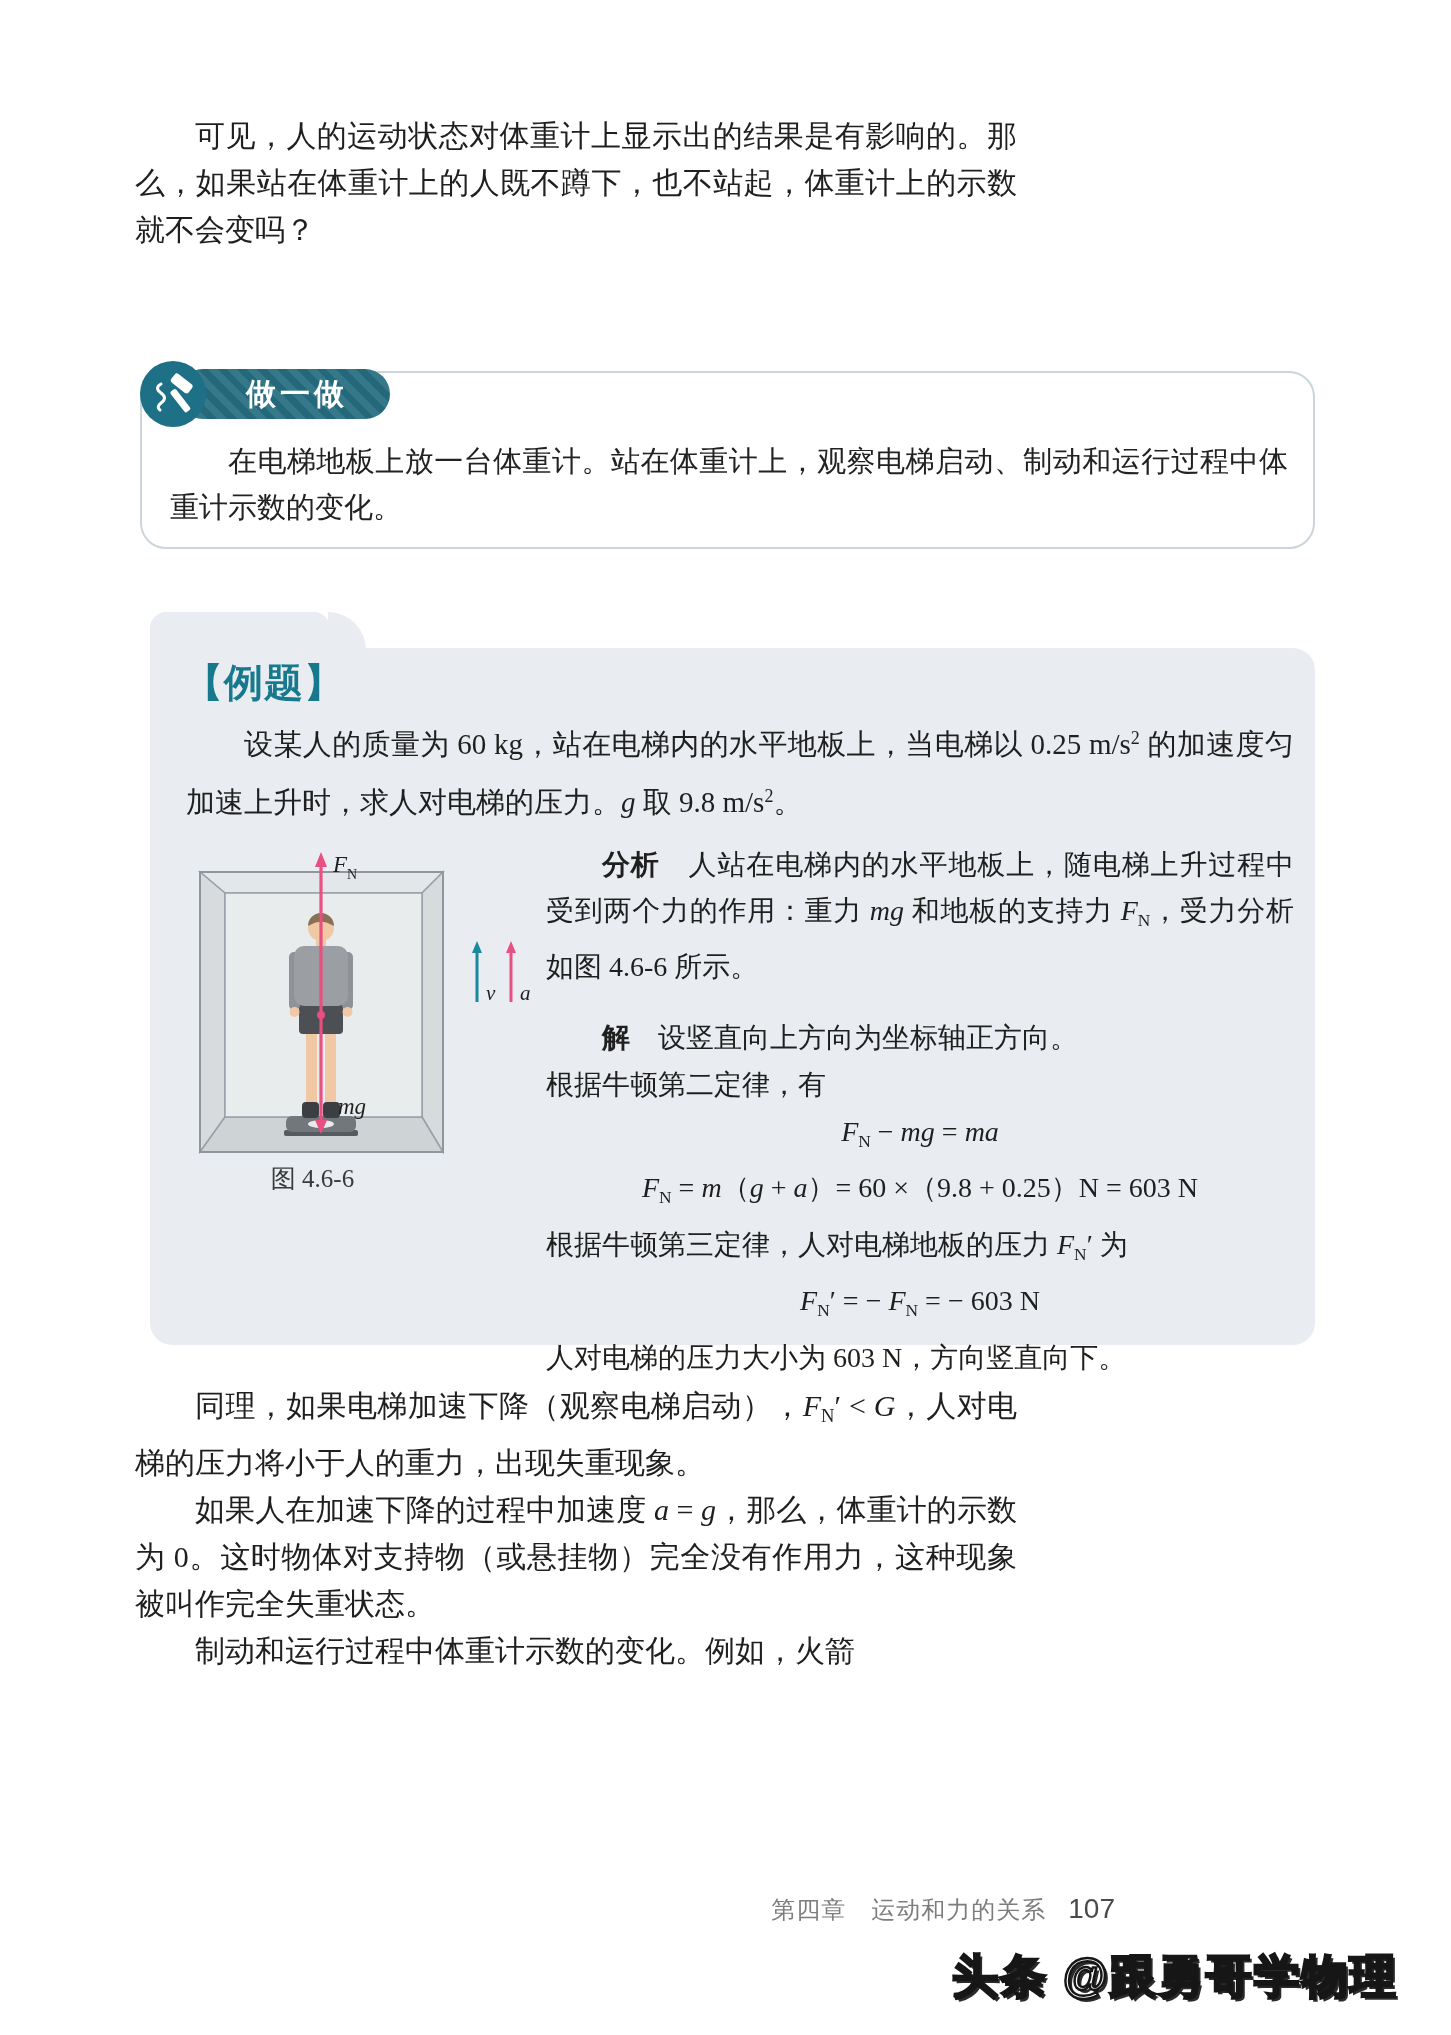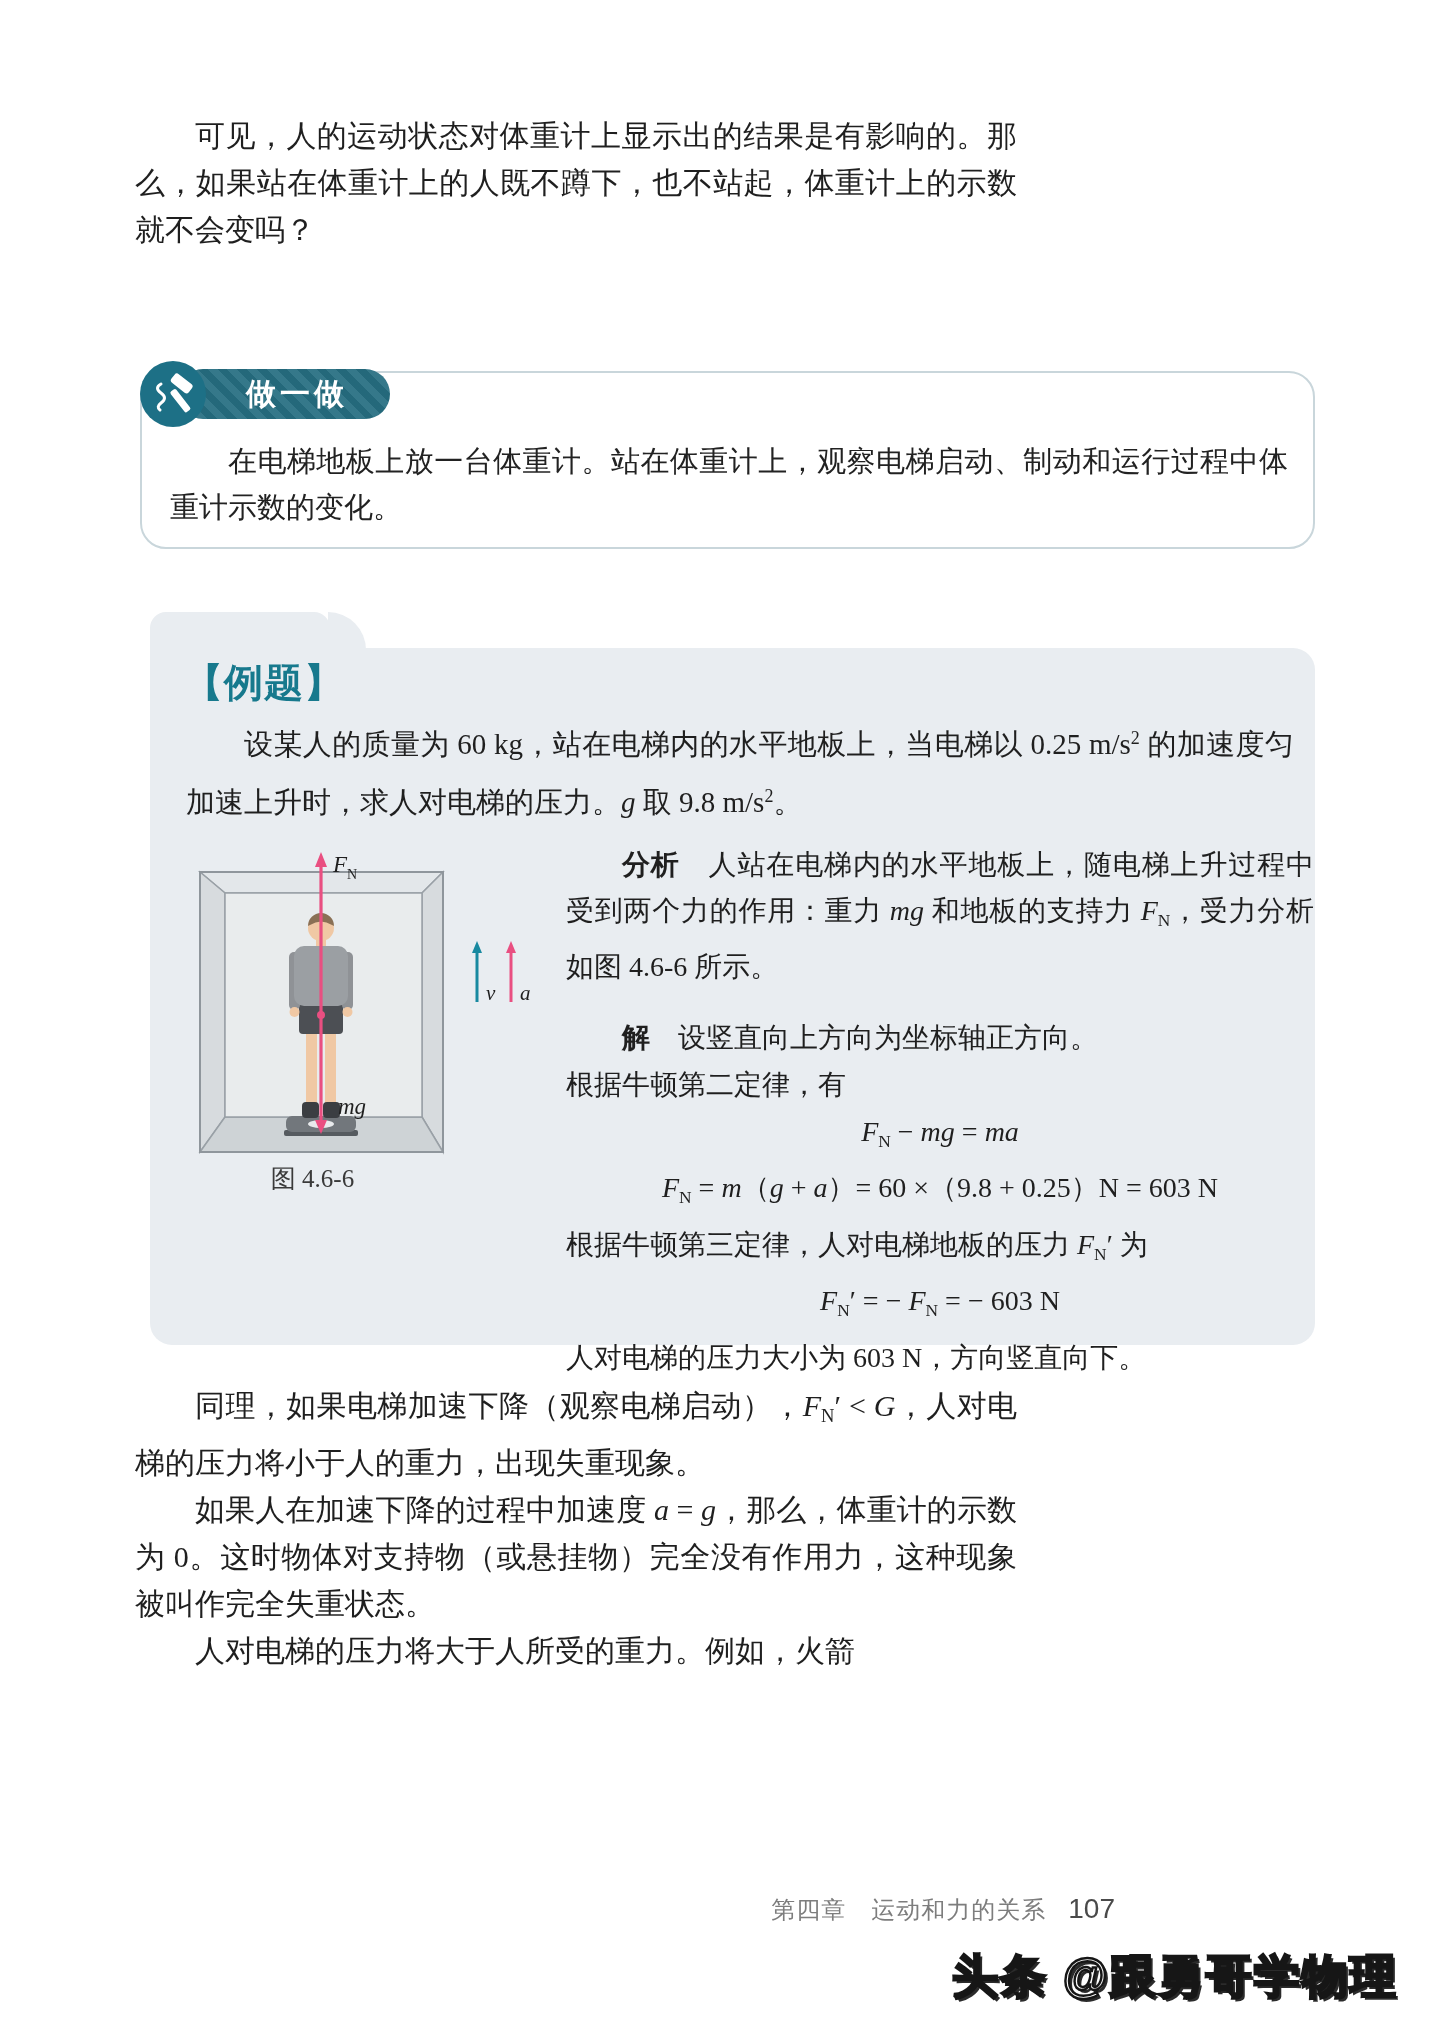--- a/index.html
+++ b/index.html
@@ -57,21 +57,21 @@
     left:184px; top:656px;
     font-family:"Liberation Sans","DejaVu Sans",sans-serif;
     font-weight:bold; font-size:39px; color:#17798d; letter-spacing:1px;
   }
   .example-problem {
     left:186px; top:712px; width:1108px;
     font-size:29px; line-height:52px; text-align:justify; text-indent:2em;
   }
 
   
-  .example-col { left:546px; top:842px; width:748px; font-size:28px; line-height:46px;margin-left:20px; }
+  .example-col { left:546px; top:842px; width:748px; font-size:28px; line-height:46px; }
   .example-col p { text-align:justify; }
   .p-indent { text-indent:2em; }
   .sol-block { margin-top:24px; line-height:47px; }
   .eq-center { text-align:center !important; }
 
   
   .fig-caption { left:190px; top:1162px; width:245px; text-align:center; font-size:25px; color:#3a3a3a; }
 
   
   .footer { left:715px; top:1893px; width:400px; text-align:right; white-space:nowrap; }
@@ -186,20 +186,20 @@
     <p class="eq-center"><span class="seg-i">F</span><span class="seg-sub">N</span><span class="seg-n"> = </span><span class="seg-i">m</span><span class="seg-n">（</span><span class="seg-i">g</span><span class="seg-n"> + </span><span class="seg-i">a</span><span class="seg-n">）= 60 ×（9.8 + 0.25）N = 603 N</span></p>
     <p><span class="seg-n">根据牛顿第三定律，人对电梯地板的压力 </span><span class="seg-i">F</span><span class="seg-sub">N</span><span class="seg-n">′ 为</span></p>
     <p class="eq-center"><span class="seg-i">F</span><span class="seg-sub">N</span><span class="seg-n">′ = − </span><span class="seg-i">F</span><span class="seg-sub">N</span><span class="seg-n"> = − 603 N</span></p>
     <p>人对电梯的压力大小为 603 N，方向竖直向下。</p>
   </div>
 </div>
 
 <div class="abs bodytext" style="left:135px; top:1382px; width:882px;">
   <p><span class="seg-n">同理，如果电梯加速下降（观察电梯启动），</span><span class="seg-i">F</span><span class="seg-sub">N</span><span class="seg-n">′ &lt; </span><span class="seg-i">G</span><span class="seg-n">，人对电梯的压力将小于人的重力，出现失重现象。</span></p>
   <p><span class="seg-n">如果人在加速下降的过程中加速度 </span><span class="seg-i">a</span><span class="seg-n"> = </span><span class="seg-i">g</span><span class="seg-n">，那么，体重计的示数为 0。这时物体对支持物（或悬挂物）完全没有作用力，这种现象被叫作完全失重状态。</span></p>
-  <p><span class="seg-n">人对电梯的压力将大于人所受的重力。例如，火箭</span></p>
+  <p><span class="seg-n">制动和运行过程中体重计示数的变化。例如，火箭</span></p>
 </div>
 
 <div class="abs footer">
   <span class="chap">第四章　运动和力的关系</span><span class="pageno">107</span>
 </div>
 
 <div class="abs watermark">头条 @跟勇哥学物理</div>
 
 </body></html>

